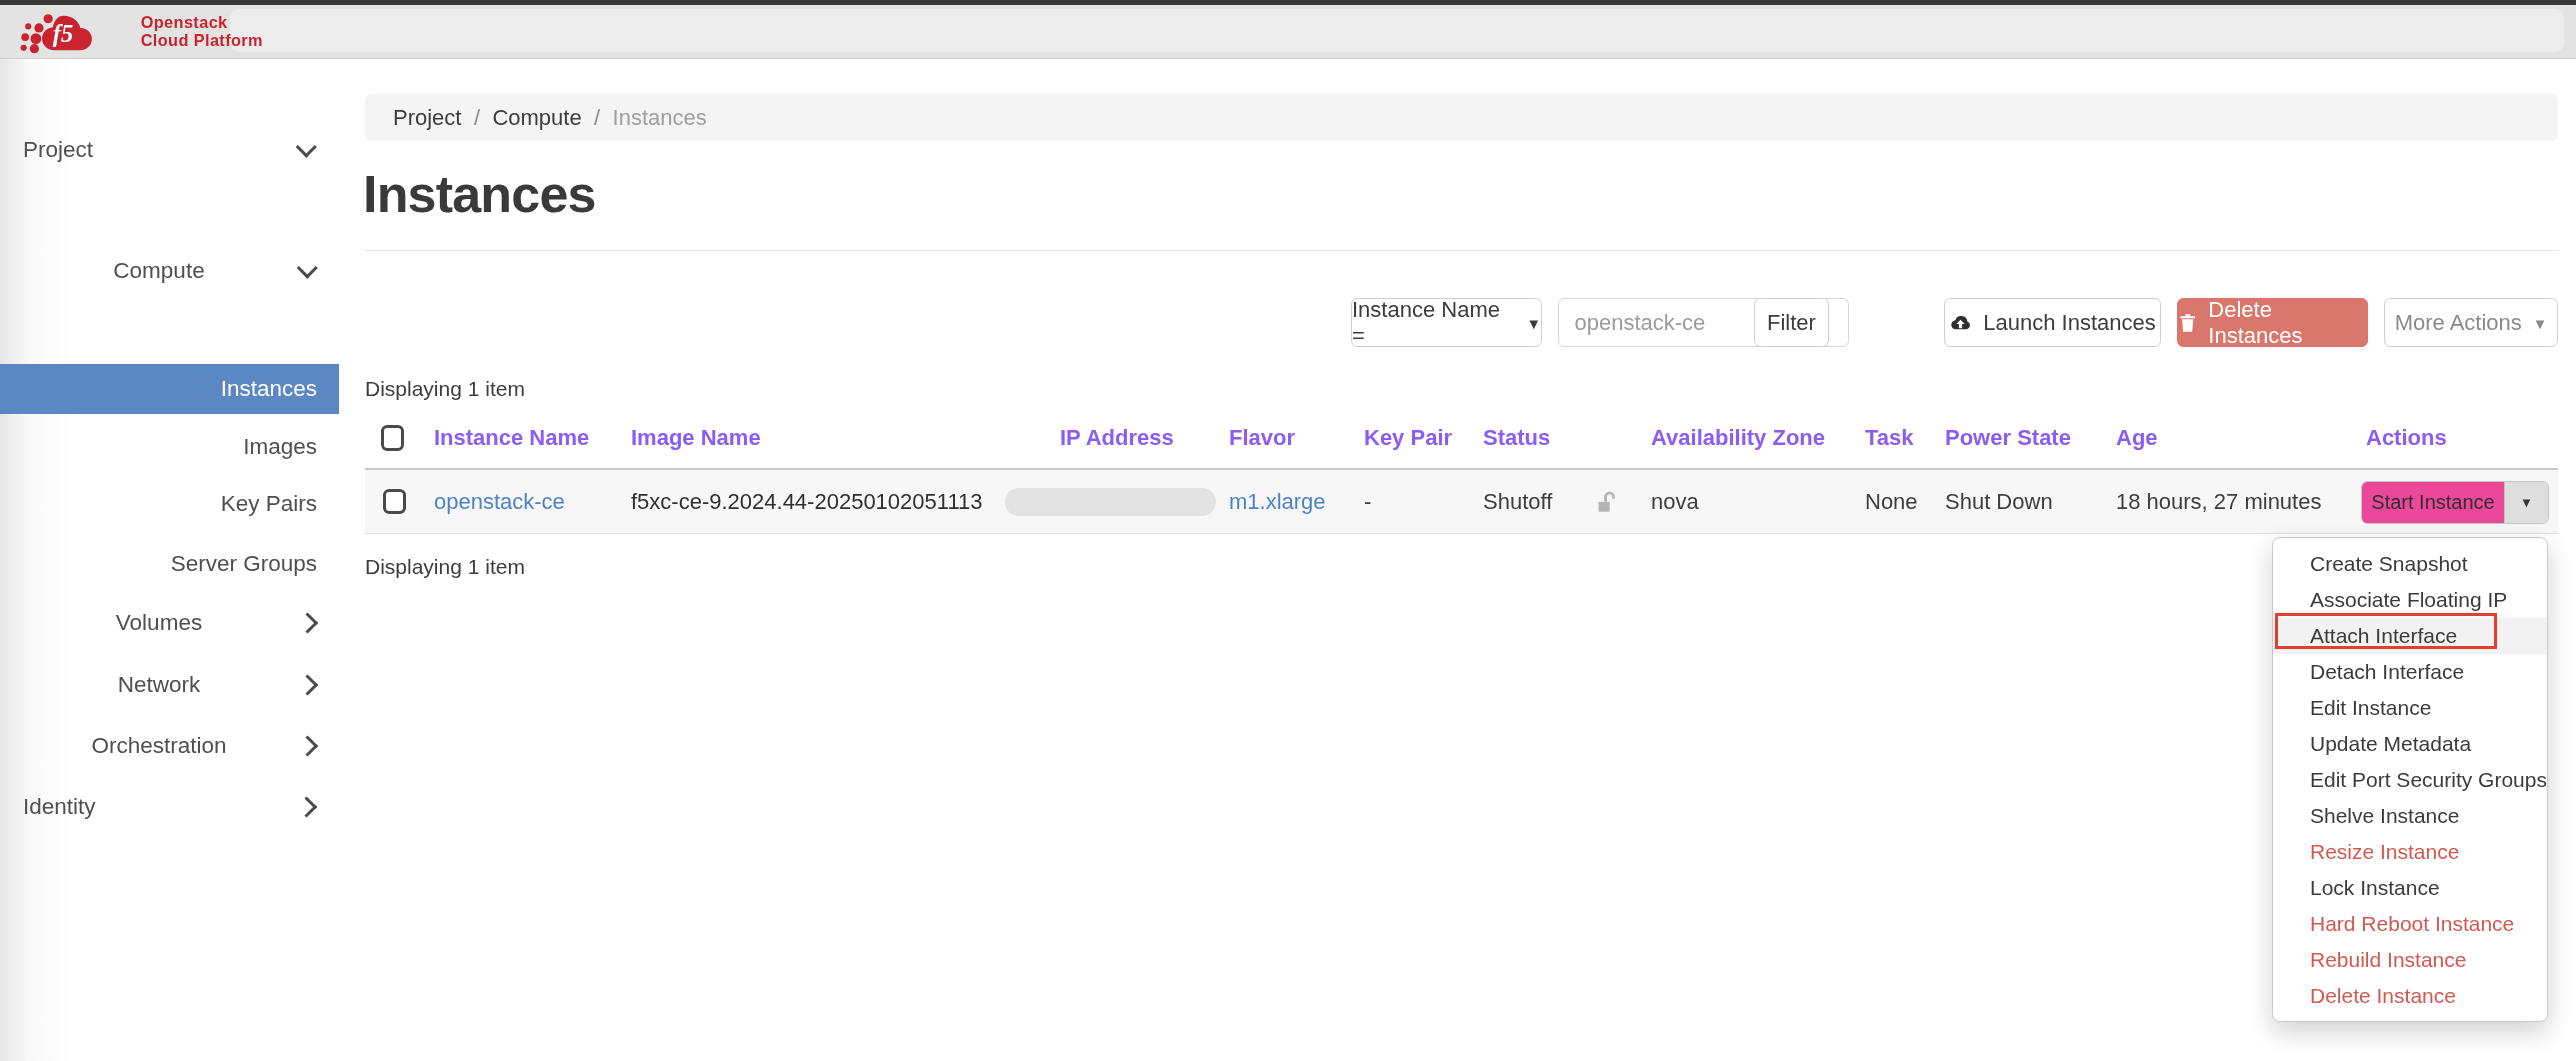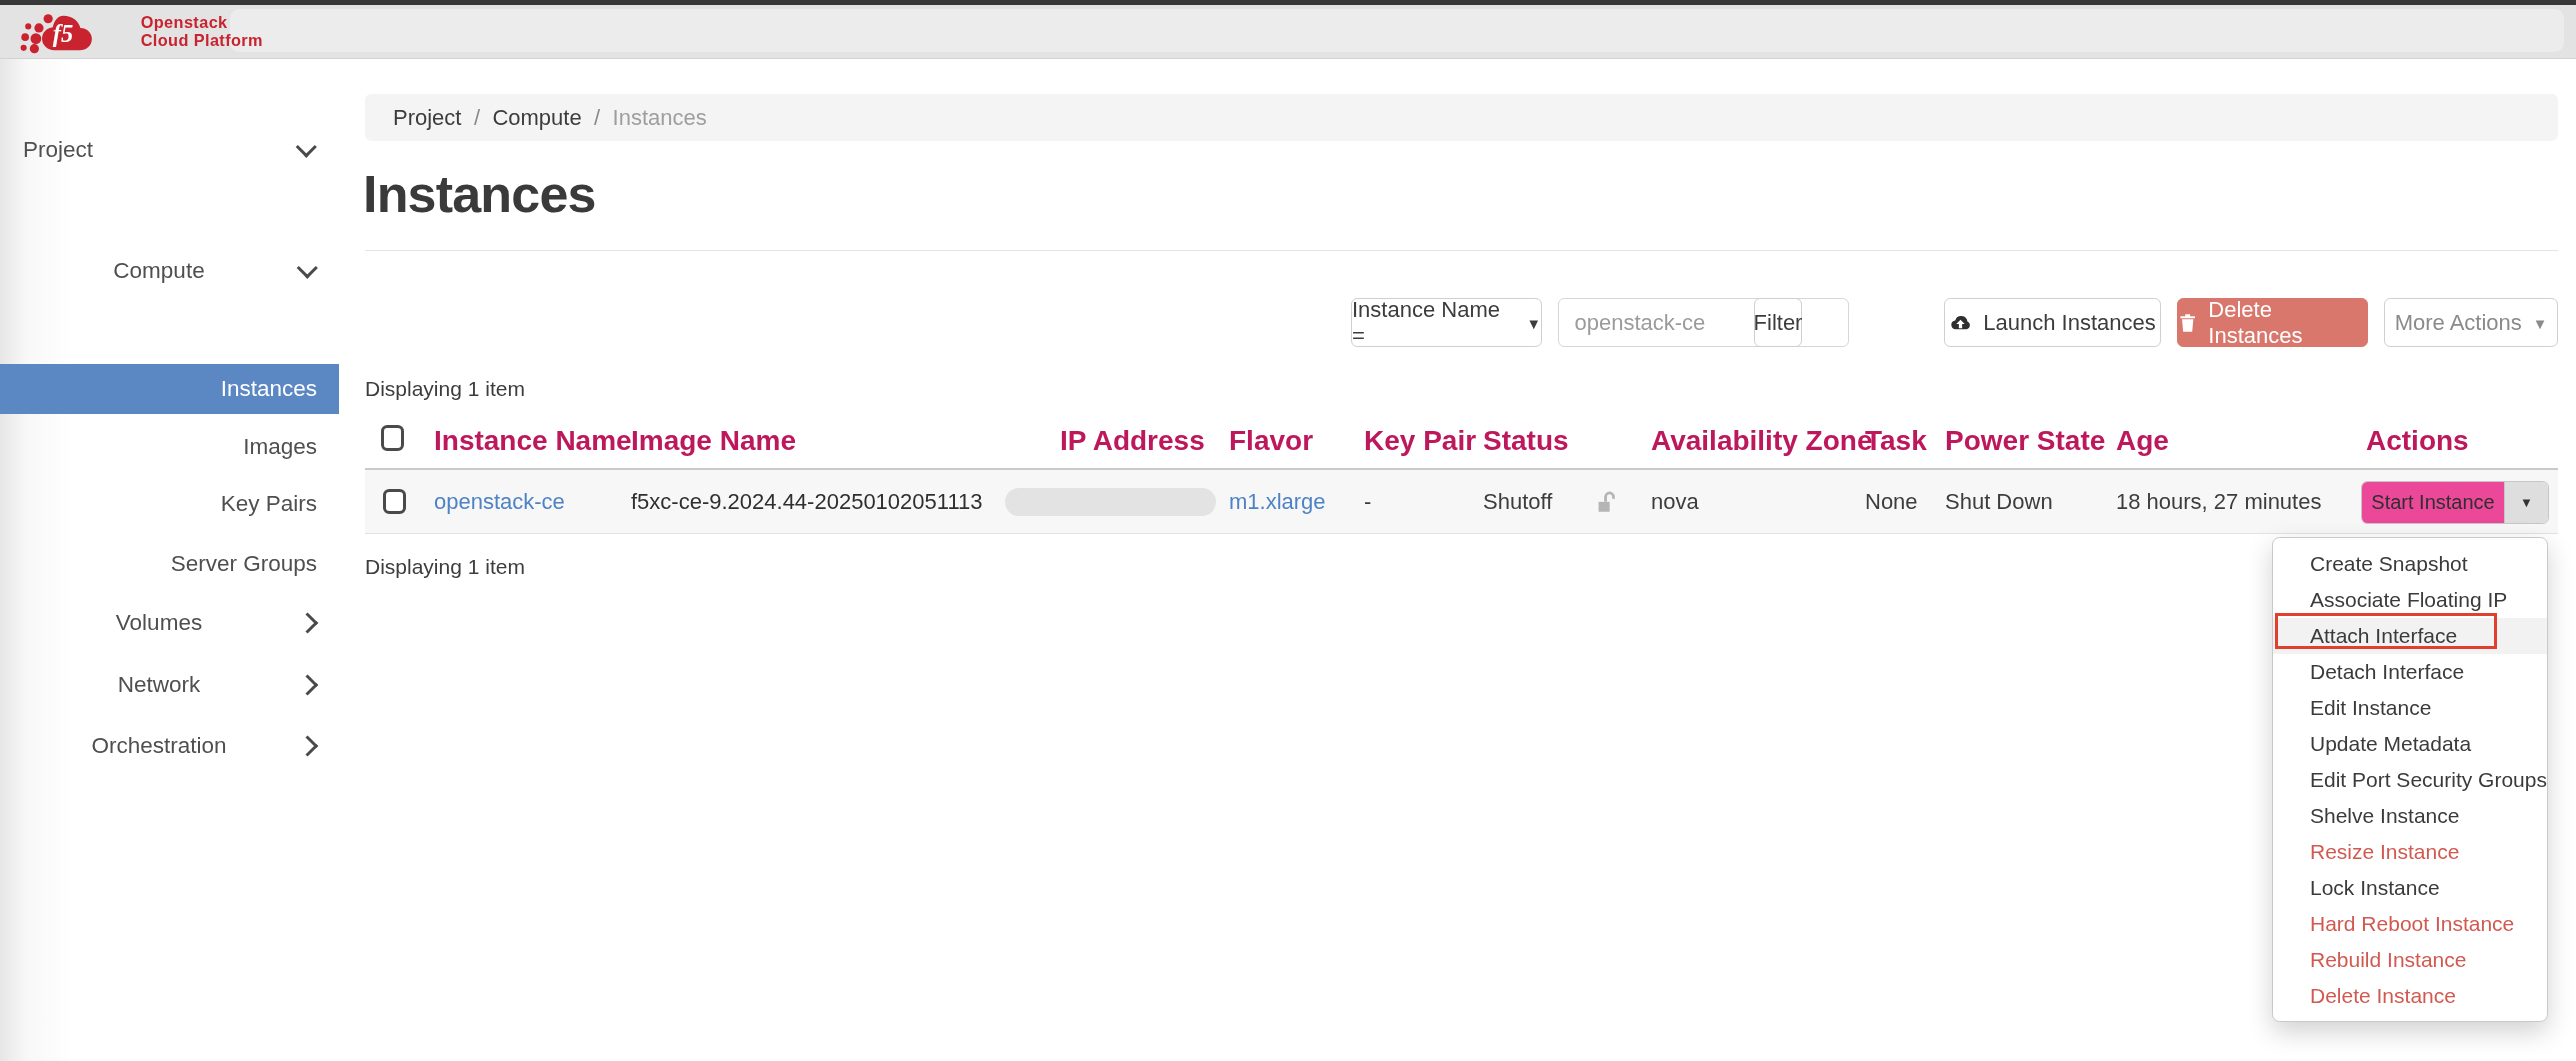--- a/index.html
+++ b/index.html
@@ -37,31 +37,31 @@
   .title-rule{position:absolute;left:365px;top:250px;width:2193px;border-top:1.5px solid #e4e4e4;}
 
   
   .btn{position:absolute;top:298px;height:49px;box-sizing:border-box;border:1.5px solid #cfcfcf;border-radius:6.2px;background:#fff;
        font-size:22px;color:#3c3c3c;display:flex;align-items:center;justify-content:center;gap:11px;cursor:pointer;}
   .caret{font-size:14.7px;line-height:1;position:relative;top:1.5px;}
   .caret::after{content:"▼";}
   .f-name{left:1351px;width:191px;}
   .f-input{position:absolute;left:1558px;top:298px;width:291px;height:49px;box-sizing:border-box;border:1.5px solid #d6d6d6;border-radius:6.2px;
            background:#fff;color:#9b9b9b;font-size:22px;padding:0 15.5px;font-family:"Liberation Sans",sans-serif;outline:none;}
-  .f-btn{left:1754px;width:48px;}
+  .f-btn{left:1754px;width:75px;}
   .b-launch{left:1944px;width:217px;}
   .b-delete{left:2177px;width:191px;background:#d9776d;border-color:#d9776d;color:#fff;}
   .b-more{left:2384px;width:174px;color:#8a8a8a;}
 
   .count{position:absolute;left:365px;font-size:21px;color:#3d3d3d;}
   .count.top{top:377px;}
   .count.bottom{top:555px;}
 
   
-  .th{position:absolute;top:425px;font-size:28px;font-weight:bold;color:#be185d;cursor:pointer;}
+  .th{position:absolute;top:425px;font-size:22px;font-weight:bold;color:#8b5cf6;cursor:pointer;}
   .cb{position:absolute;width:23px;height:25.6px;background:#fff;border:3.1px solid #4a4a4a;border-radius:6.2px;box-sizing:border-box;cursor:pointer;}
   .cb.head{left:381px;top:425px;}
   .table-sep{position:absolute;left:365px;top:468px;width:2193px;height:2.3px;background:#c9c9c9;}
   .row{position:absolute;left:365px;top:470px;width:2193px;height:64px;background:#f7f7f7;border-bottom:1.5px solid #e2e2e2;box-sizing:border-box;}
   .cell{position:absolute;top:0;height:64px;line-height:64px;font-size:22px;color:#3d3d3d;white-space:nowrap;}
   .link{color:#4d83c4;cursor:pointer;}
   .ip-pill{position:absolute;left:640px;top:18px;width:211px;height:28px;background:#e3e3e3;border-radius:14px;}
   .unlock{position:absolute;left:1226px;top:18.6px;}
 
   .row-action{position:absolute;left:1996px;top:11px;width:188px;height:43px;border:1.5px solid #c6c6c6;border-radius:6.2px;
@@ -133,20 +133,24 @@
       <span>Server Groups</span>
     </div>
     <div class="side-item lvl2" style="top:601px">
       <span>Network</span>
       <span class="chev right" style="right:3.9px"></span>
     </div>
     <div class="side-item lvl2" style="top:662px">
       <span>Orchestration</span>
       <span class="chev right" style="right:3.9px"></span>
     </div>
+    <div class="side-item lvl1" style="top:723px">
+      <span>Identity</span>
+      <span class="chev right"></span>
+    </div>
   </div>
 
   <div class="crumb-bar">
     <span class="crumb">Project</span>
     <span class="crumb-sep"></span>
     <span class="crumb">Compute</span>
     <span class="crumb-sep"></span>
     <span class="crumb current">Instances</span>
   </div>
 

